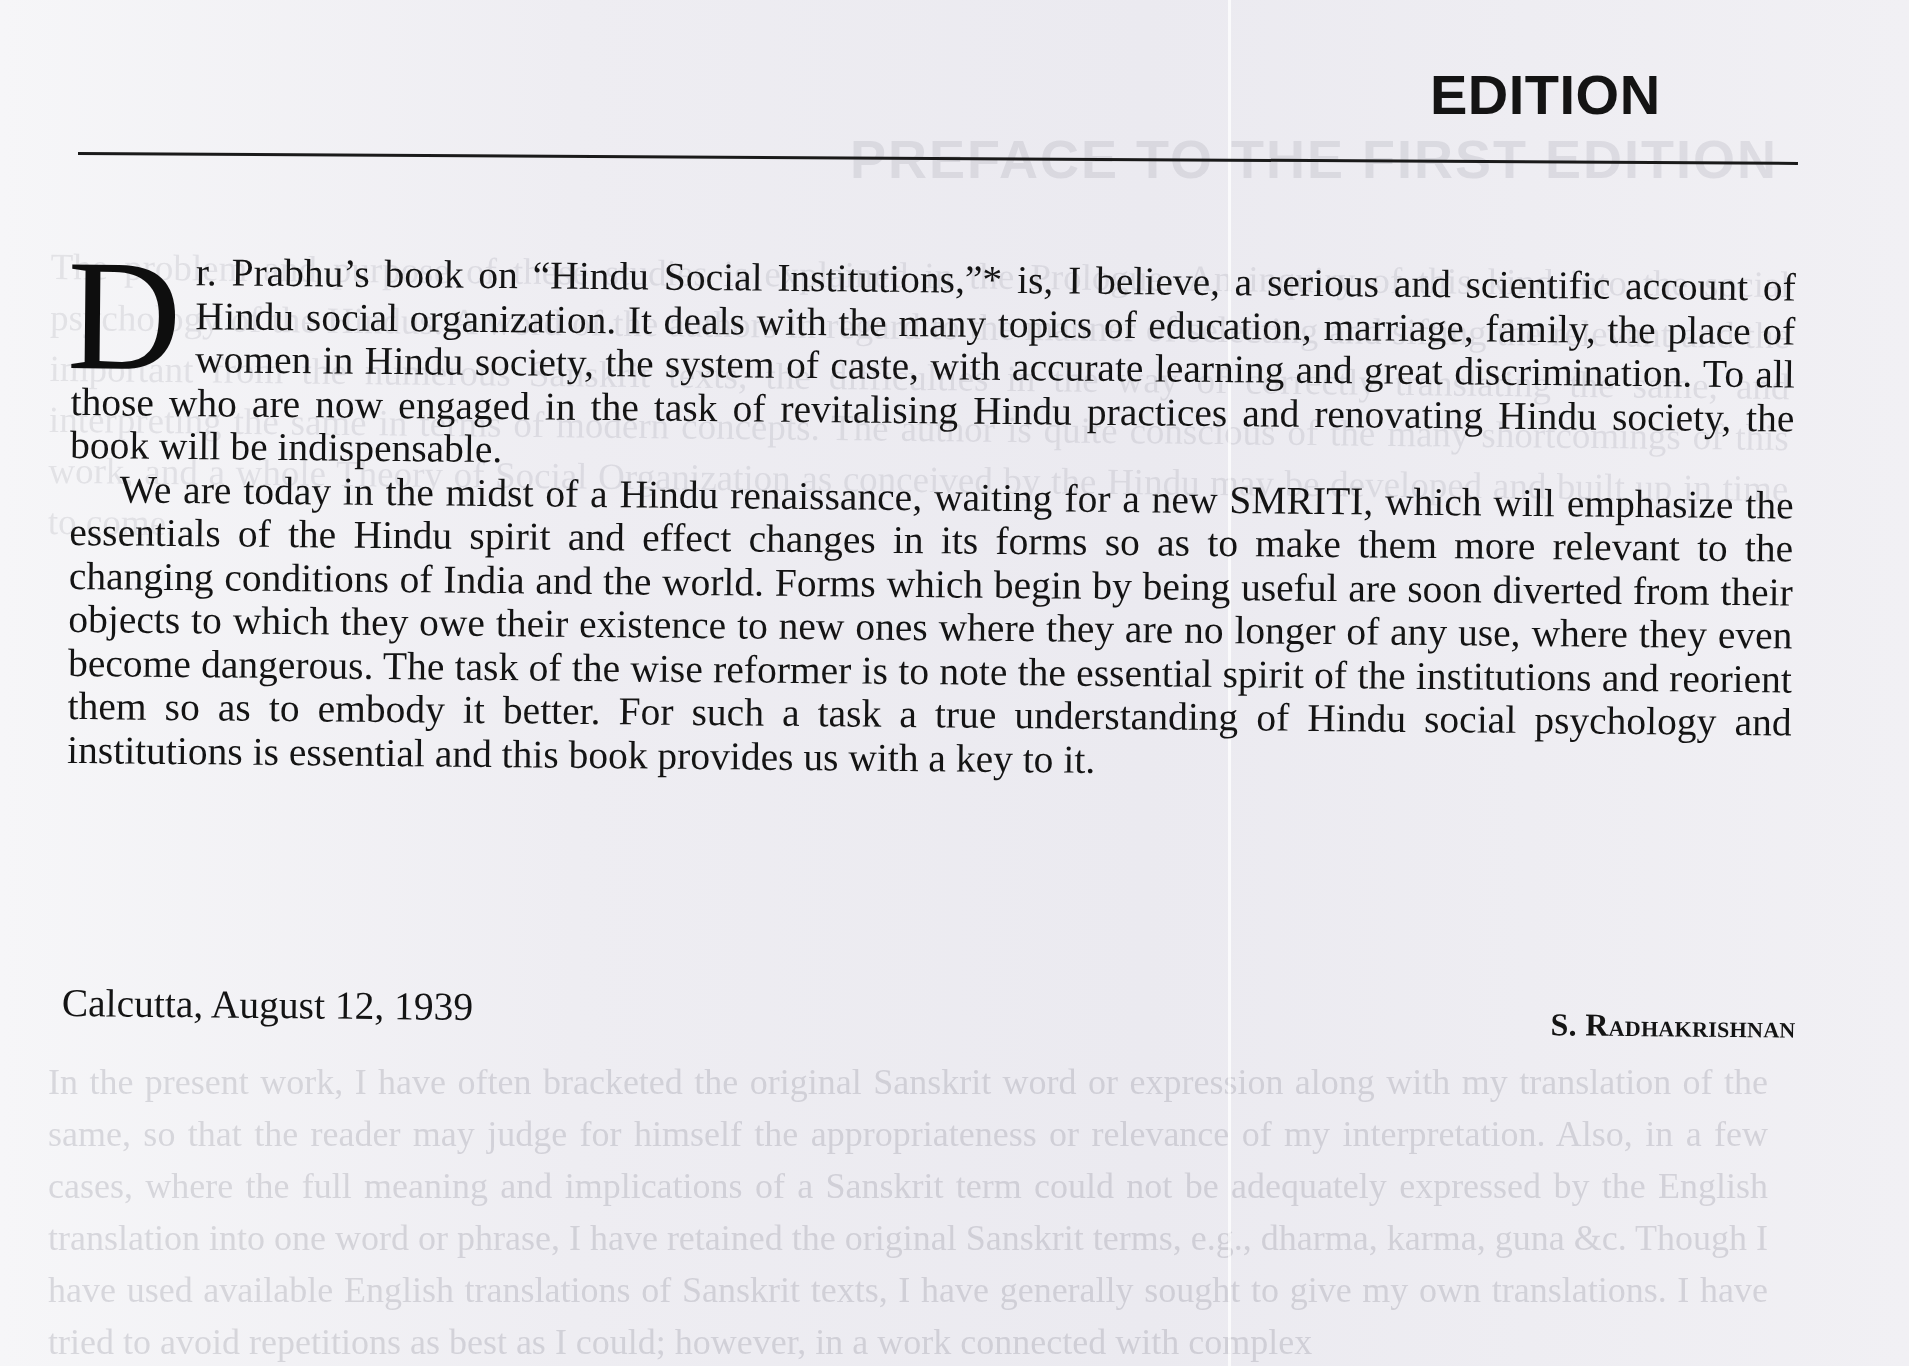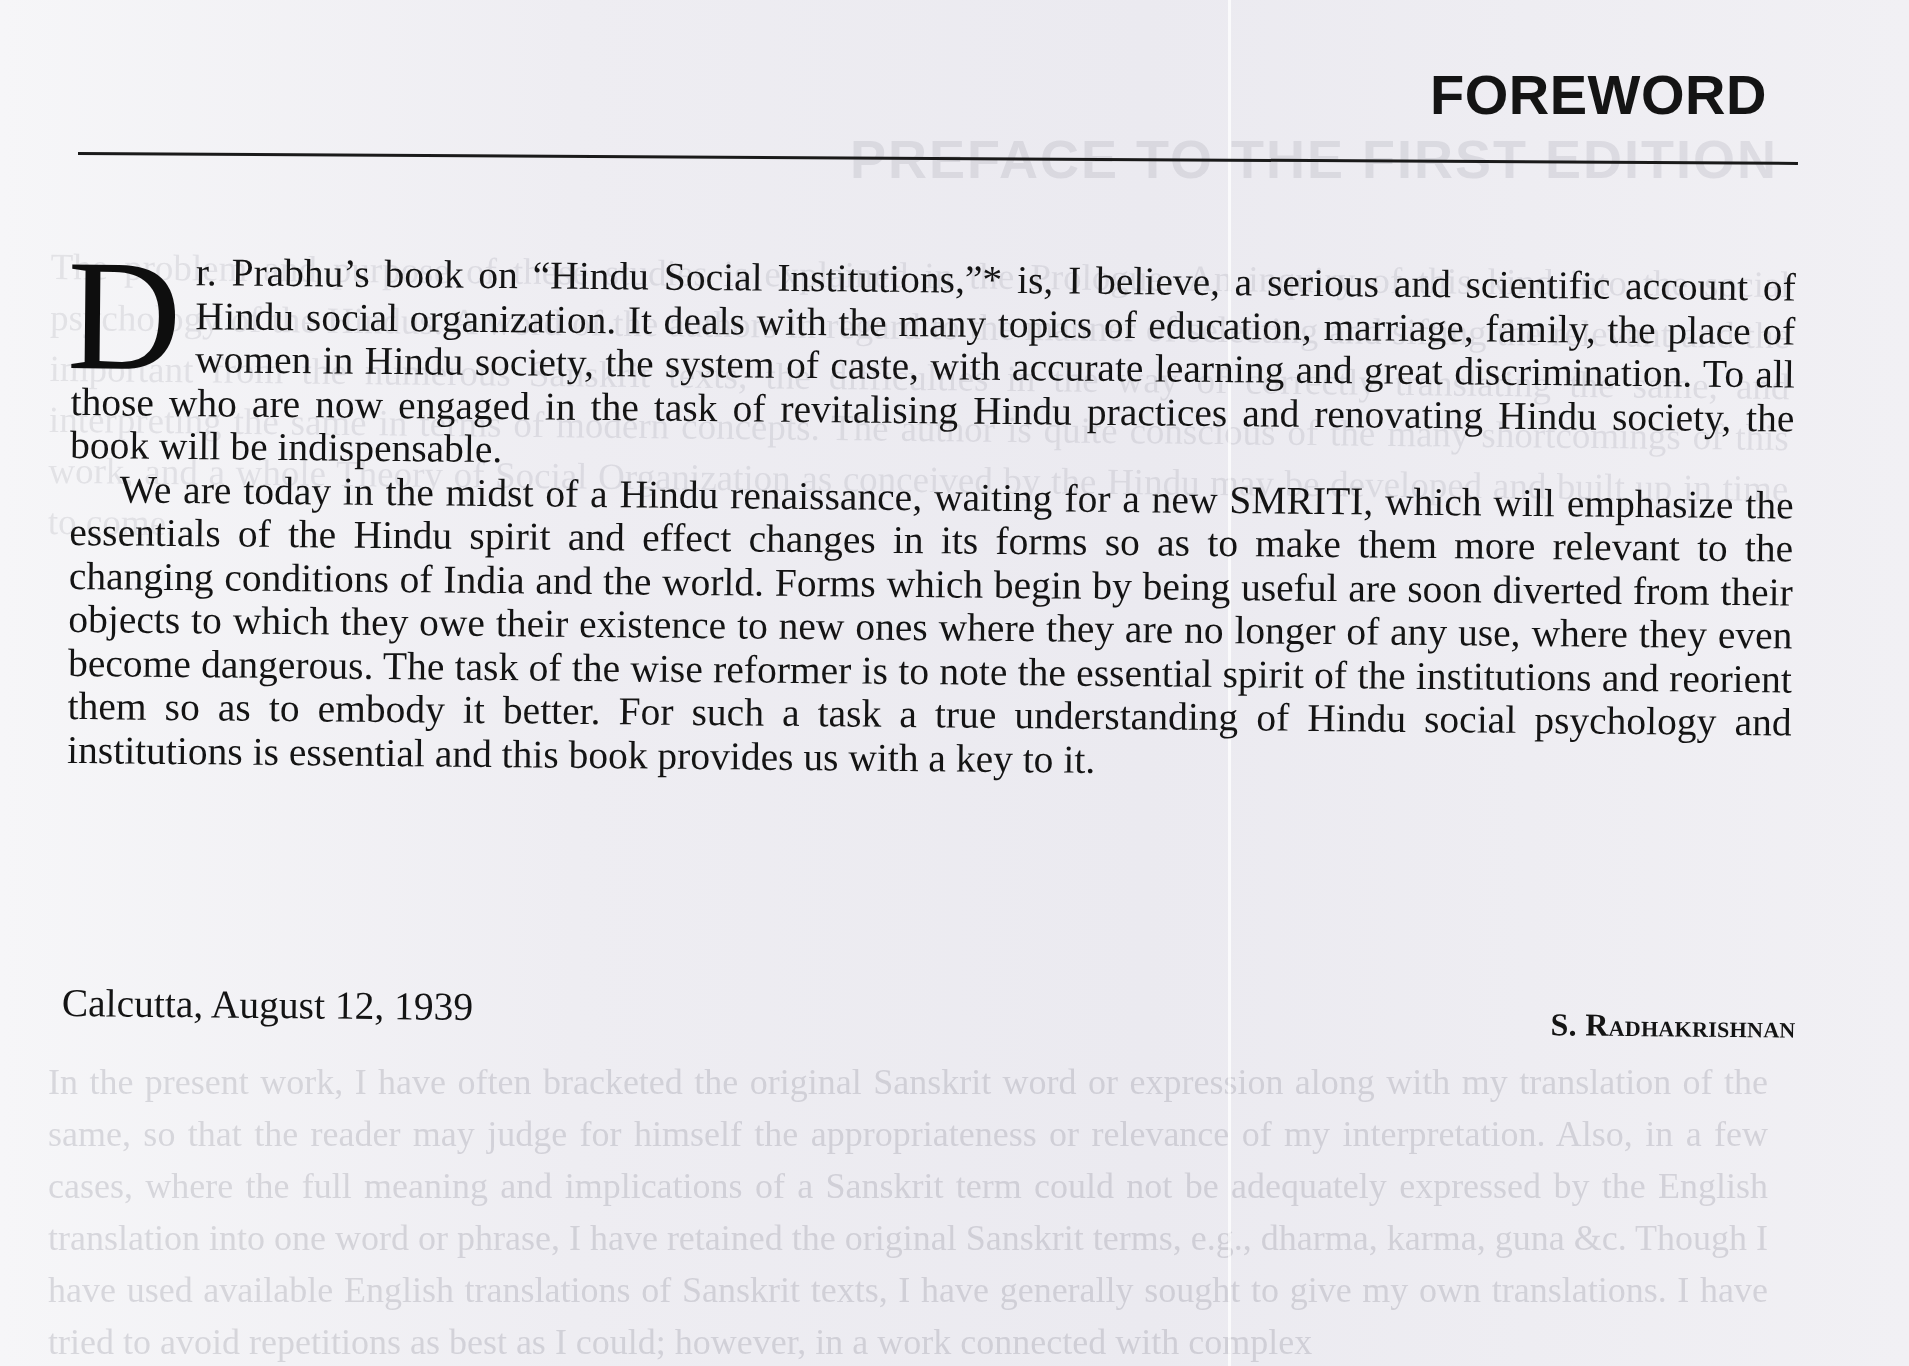--- a/index.html
+++ b/index.html
@@ -140,21 +140,21 @@
 
   <div class="ghost-title">PREFACE TO THE FIRST EDITION</div>
   <div class="ghost">
     <div style="height:150px"></div>
     <span>The problem and purpose of these studies is explained in the Prologue. An inquiry of this kind into the social psychology of the Hindus. A word of the authors in regard to the manner of selecting and sifting the relevant and the important from the numerous Sanskrit texts, the difficulties in the way of correctly translating the same, and interpreting the same in terms of modern concepts. The author is quite conscious of the many shortcomings of this work, and a whole Theory of Social Organization as conceived by the Hindu may be developed and built up in time to come.</span>
   </div>
   <div class="ghost-bottom">In the present work, I have often bracketed the original Sanskrit word or expression along with my translation of the same, so that the reader may judge for himself the appropriateness or relevance of my interpretation. Also, in a few cases, where the full meaning and implications of a Sanskrit term could not be adequately expressed by the English translation into one word or phrase, I have retained the original Sanskrit terms, e.g., dharma, karma, guna &amp;c. Though I have used available English translations of Sanskrit texts, I have generally sought to give my own translations. I have tried to avoid repetitions as best as I could; however, in a work connected with complex</div>
 
   <div class="fold"></div>
 
-  <div class="title">FOREWORD</div>
+  <div class="title">EDITION</div>
   <div class="rule"></div>
 
   <div class="body-text">
     <p class="para para1">
       <span class="dropcap">D</span><span>r. Prabhu’s book on “Hindu Social Institutions,”* is, I believe, a serious and scientific account of Hindu social organization. It deals with the many topics of education, marriage, family, the place of women in Hindu society, the system of caste, with accurate learning and great discrimination. To all those who are now engaged in the task of revitalising Hindu practices and renovating Hindu society, the book will be indispensable.</span>
     </p>
     <p class="para para2">
       <span>We are today in the midst of a Hindu renaissance, waiting for a new SMRITI, which will emphasize the essentials of the Hindu spirit and effect changes in its forms so as to make them more relevant to the changing conditions of India and the world. Forms which begin by being useful are soon diverted from their objects to which they owe their existence to new ones where they are no longer of any use, where they even become dangerous. The task of the wise reformer is to note the essential spirit of the institutions and reorient them so as to embody it better. For such a task a true understanding of Hindu social psychology and institutions is essential and this book provides us with a key to it.</span>
     </p>
   </div>

